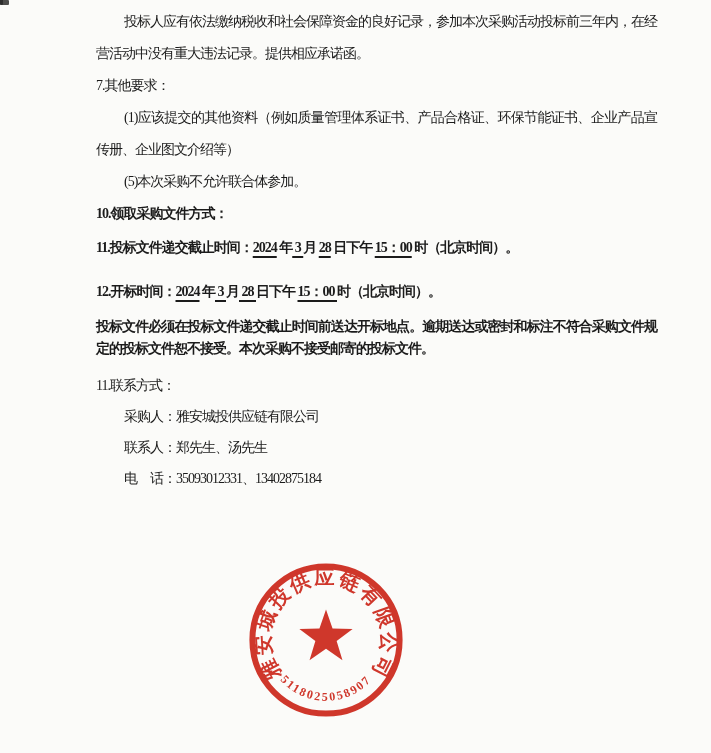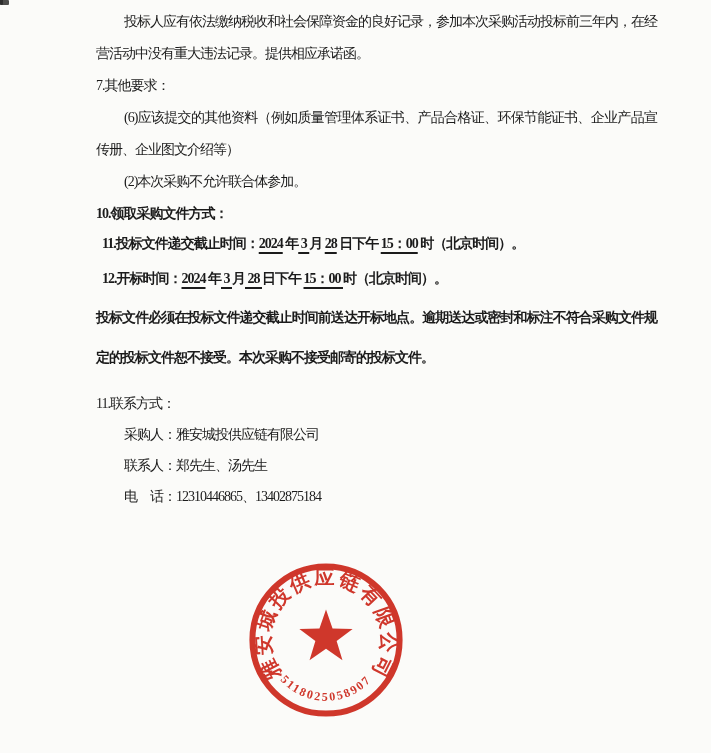--- a/index.html
+++ b/index.html
@@ -14,23 +14,23 @@
   .content {
     position:absolute;
     left:96px; top:6px; width:561px;
     font-size:14px;
     letter-spacing:-1px;
     text-align:justify;
   }
   .content p { margin:0; line-height:32px; }
   p.indent { text-indent:2em; }
   p.bold { font-weight:bold; }
-  p.tight { line-height:27px;margin-left:6px; }
+  p.tight { line-height:36px; }
   p.mt8 { margin-top:8px; }
-  p.delivery { line-height:40px; margin-top:6px; }
+  p.delivery { line-height:22px; margin-top:6px; }
   p.contact-head { line-height:31px; margin-top:10px; }
   p.contact { line-height:31px; }
   .u {
     text-decoration:underline;
     text-decoration-thickness:1.5px;
     text-underline-offset:4px;
   }
   
   .artifact { position:absolute; background:#2e2e2e; opacity:.85; border-radius:1px; }
   .a1 { left:0; top:8;  width:3px; height:5px; }
@@ -55,30 +55,30 @@
 
   <div class="artifact a1"></div>
   <div class="artifact a2"></div>
   <div class="artifact a3"></div>
   <div class="artifact a4"></div>
   <div class="artifact a5"></div>
 
   <div class="content">
     <p class="indent"><span>投标人应有依法缴纳税收和社会保障资金的良好记录，参加本次采购活动投标前三年内，在经营活动中没有重大违法记录。提供相应承诺函。</span></p>
     <p><span>7.其他要求：</span></p>
-    <p class="indent"><span>(6)应该提交的其他资料（例如质量管理体系证书、产品合格证、环保节能证书、企业产品宣传册、企业图文介绍等）</span></p>
-    <p class="indent"><span>(2)本次采购不允许联合体参加。</span></p>
+    <p class="indent"><span>(1)应该提交的其他资料（例如质量管理体系证书、产品合格证、环保节能证书、企业产品宣传册、企业图文介绍等）</span></p>
+    <p class="indent"><span>(5)本次采购不允许联合体参加。</span></p>
     <p class="bold"><span>10.领取采购文件方式：</span></p>
     <p class="bold tight"><span>11.投标文件递交截止时间：</span><span class="u">2024</span><span> 年</span><span class="u"> 3 </span><span>月 </span><span class="u">28</span><span> 日下午 </span><span class="u">15：00</span><span> 时（北京时间）。</span></p>
     <p class="bold tight mt8"><span>12.开标时间：</span><span class="u">2024</span><span> 年</span><span class="u"> 3 </span><span>月</span><span class="u"> 28 </span><span>日下午 </span><span class="u">15：00 </span><span>时（北京时间）。</span></p>
     <p class="bold delivery"><span>投标文件必须在投标文件递交截止时间前送达开标地点。逾期送达或密封和标注不符合采购文件规定的投标文件恕不接受。本次采购不接受邮寄的投标文件。</span></p>
     <p class="contact-head"><span>11.联系方式：</span></p>
     <p class="indent contact"><span>采购人：雅安城投供应链有限公司</span></p>
     <p class="indent contact"><span>联系人：郑先生、汤先生</span></p>
-    <p class="indent contact"><span>电　话：12310446865、13402875184</span></p>
+    <p class="indent contact"><span>电　话：35093012331、13402875184</span></p>
   </div>
 
   <div class="seal">
     <svg viewBox="0 0 200 200" width="160" height="160">
       <defs>
         <path id="arcName" d="M 46.4,145 A 70,70 0 1 1 153.6,145" fill="none"></path>
         <path id="arcCode" d="M 41.8,148.9 A 76,76 0 0 0 158.2,148.9" fill="none"></path>
       </defs>
       <circle cx="100" cy="100" r="92" fill="none" stroke="#d0281c" stroke-width="7.5"></circle>
       <polygon fill="#d0281c" points="100,62 108.2,85.7 133.3,86.2 113.3,101.3 120.6,125.3 100,111 79.4,125.3 86.7,101.3 66.7,86.2 91.8,85.7"></polygon>

